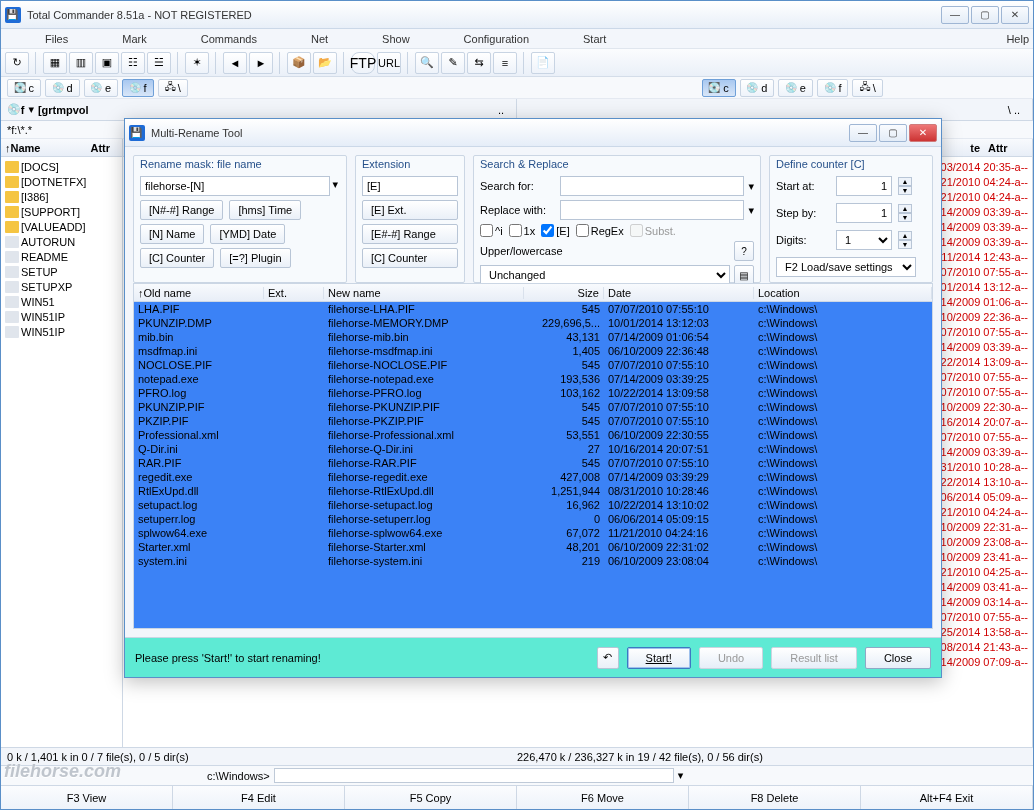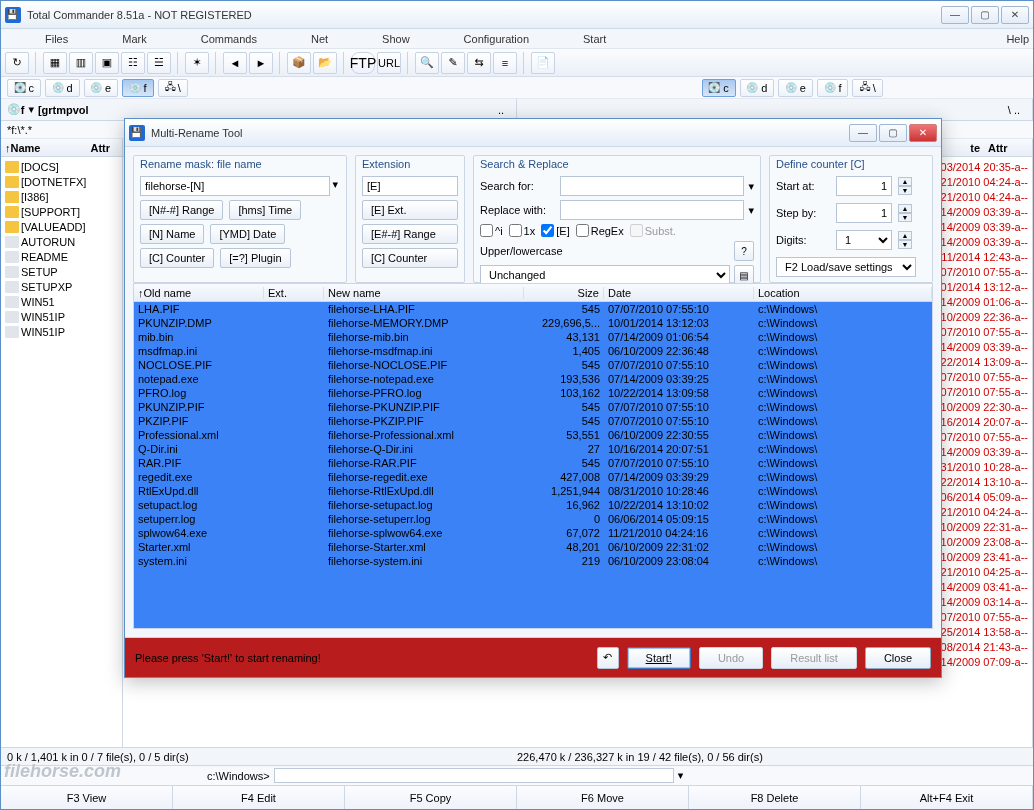--- a/index.html
+++ b/index.html
@@ -73,21 +73,21 @@
 .counter input{ width:56px; text-align:right;}
 .spin{ width:14px; display:flex; flex-direction:column;}
 .spin div{ height:9px; border:1px solid #b8c5d6; background:#eef3fa; font-size:7px; text-align:center; line-height:7px;}
 .tablewrap{ flex:1; border:1px solid #cbd6e4; background:#3b82f6; display:flex; flex-direction:column;}
 .thead{ height:18px; background:linear-gradient(#f8fafd,#e8eef7); border-bottom:1px solid #ced8e5; display:flex; align-items:center;}
 .thead .tc{ padding:0 4px; border-right:1px solid #d9e1ec;}
 .tbody{ flex:1; overflow:auto;}
 .trow{ display:flex; height:14px; align-items:center;}
 .trow .tc{ padding:0 4px; overflow:hidden; white-space:nowrap;}
 .w-old{ width:130px;} .w-ext{ width:60px;} .w-new{ width:200px;} .w-size{ width:80px; text-align:right;} .w-date{ width:150px;} .w-loc{ flex:1;}
-.dlgfoot{ height:40px; border-top:1px solid #cbd6e4; display:flex; align-items:center; padding:0 10px; gap:8px; background:#b91c1c;}
+.dlgfoot{ height:40px; border-top:1px solid #cbd6e4; display:flex; align-items:center; padding:0 10px; gap:8px; background:#5eead4;}
 .dlgfoot .msg{ flex:1;}
 .bigbtn{ height:22px; padding:0 18px; border:1px solid #8fa8c6; background:linear-gradient(#fff,#e6eef8); border-radius:2px; display:flex; align-items:center;}
 .bigbtn.primary{ border-color:#3d78c2; box-shadow:0 0 0 1px #9fc1ec inset;}
 .bigbtn.disabled{ color:#999; border-color:#cbd4df;}
 .iconbtn{ width:22px; height:22px; border:1px solid #b8c5d6; background:linear-gradient(#fff,#eaf0f8); border-radius:2px; display:flex;align-items:center;justify-content:center;}
 .qbtn{ width:20px; height:20px; border:1px solid #b8c5d6; background:linear-gradient(#fff,#eaf0f8); border-radius:2px; display:flex;align-items:center;justify-content:center; font-size:10px;}
 .wide{ flex:1;}
 .settingsel{ width:140px;}
 </style>
 </head>

